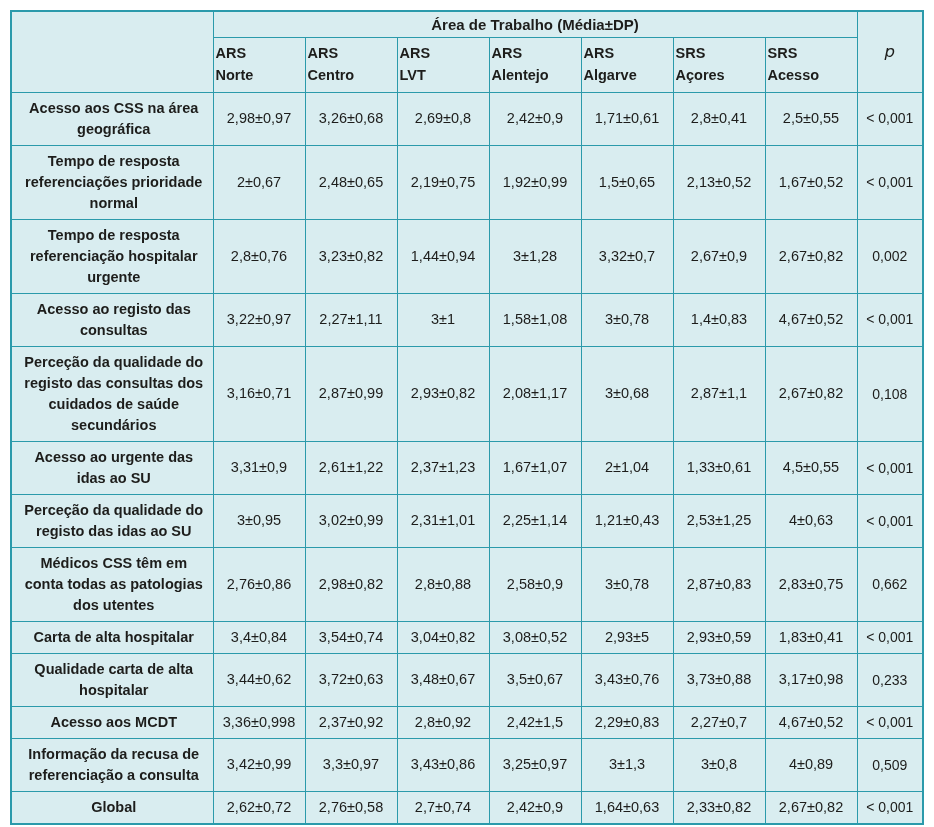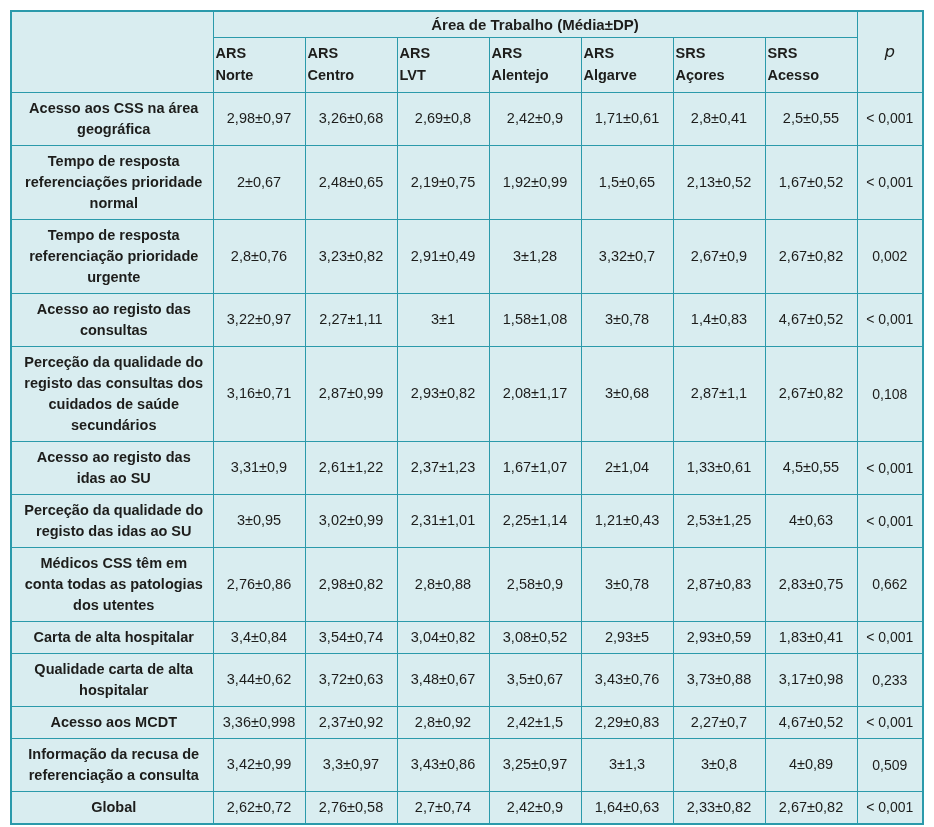--- a/index.html
+++ b/index.html
@@ -136,24 +136,24 @@
           <td class="val">2±0,67</td>
           <td class="val">2,48±0,65</td>
           <td class="val">2,19±0,75</td>
           <td class="val">1,92±0,99</td>
           <td class="val">1,5±0,65</td>
           <td class="val">2,13±0,52</td>
           <td class="val">1,67±0,52</td>
           <td class="val p-val">&lt; 0,001</td>
         </tr>
         <tr>
-          <th class="row-label" scope="row">Tempo de resposta referenciação prioridade urgente</th>
+          <th class="row-label" scope="row">Tempo de resposta referenciação hospitalar urgente</th>
           <td class="val">2,8±0,76</td>
           <td class="val">3,23±0,82</td>
-          <td class="val">2,91±0,49</td>
+          <td class="val">1,44±0,94</td>
           <td class="val">3±1,28</td>
           <td class="val">3,32±0,7</td>
           <td class="val">2,67±0,9</td>
           <td class="val">2,67±0,82</td>
           <td class="val p-val">0,002</td>
         </tr>
         <tr>
           <th class="row-label" scope="row">Acesso ao registo das consultas</th>
           <td class="val">3,22±0,97</td>
           <td class="val">2,27±1,11</td>
@@ -169,21 +169,21 @@
           <td class="val">3,16±0,71</td>
           <td class="val">2,87±0,99</td>
           <td class="val">2,93±0,82</td>
           <td class="val">2,08±1,17</td>
           <td class="val">3±0,68</td>
           <td class="val">2,87±1,1</td>
           <td class="val">2,67±0,82</td>
           <td class="val p-val">0,108</td>
         </tr>
         <tr>
-          <th class="row-label" scope="row">Acesso ao registo das idas ao SU</th>
+          <th class="row-label" scope="row">Acesso ao urgente das idas ao SU</th>
           <td class="val">3,31±0,9</td>
           <td class="val">2,61±1,22</td>
           <td class="val">2,37±1,23</td>
           <td class="val">1,67±1,07</td>
           <td class="val">2±1,04</td>
           <td class="val">1,33±0,61</td>
           <td class="val">4,5±0,55</td>
           <td class="val p-val">&lt; 0,001</td>
         </tr>
         <tr>

